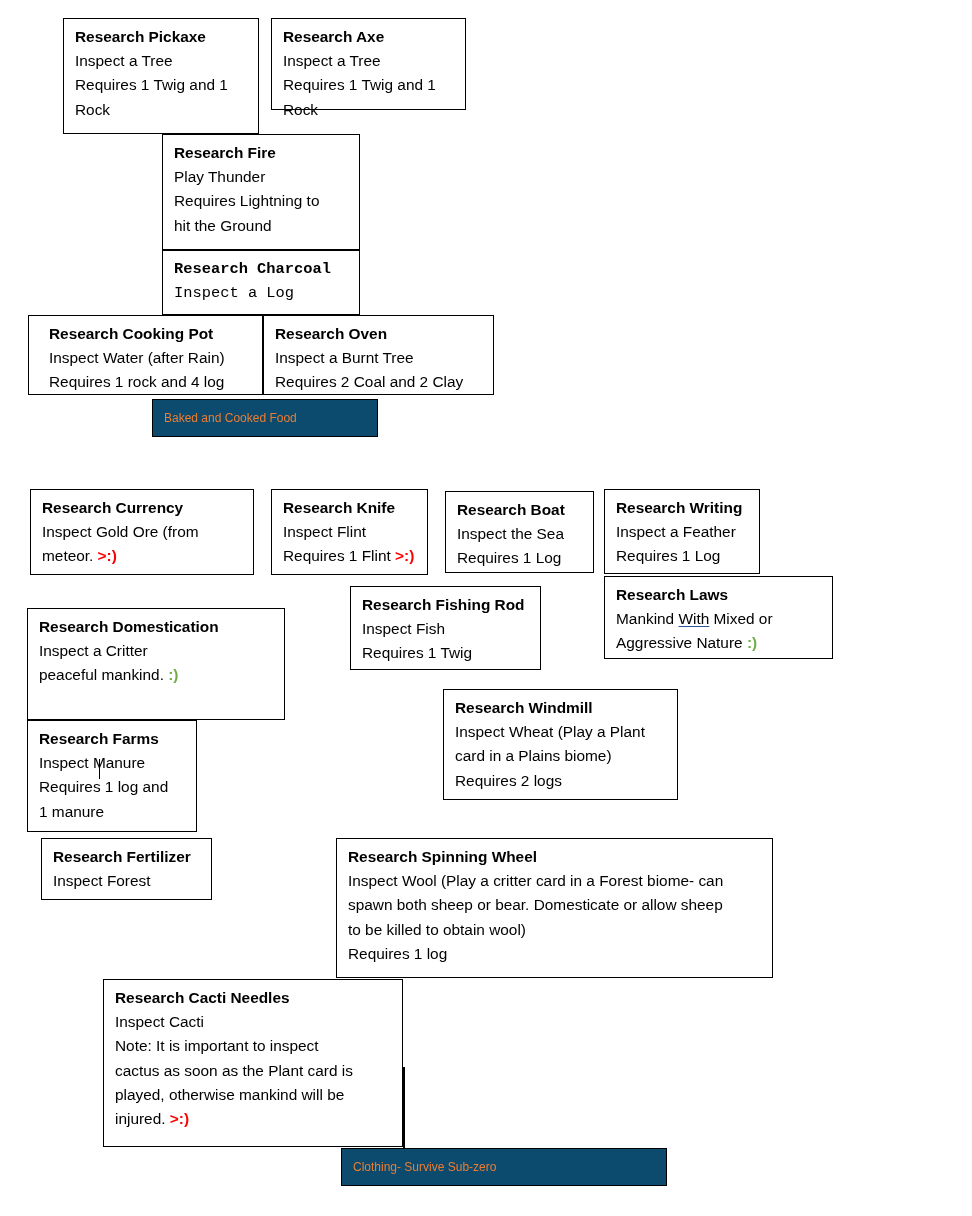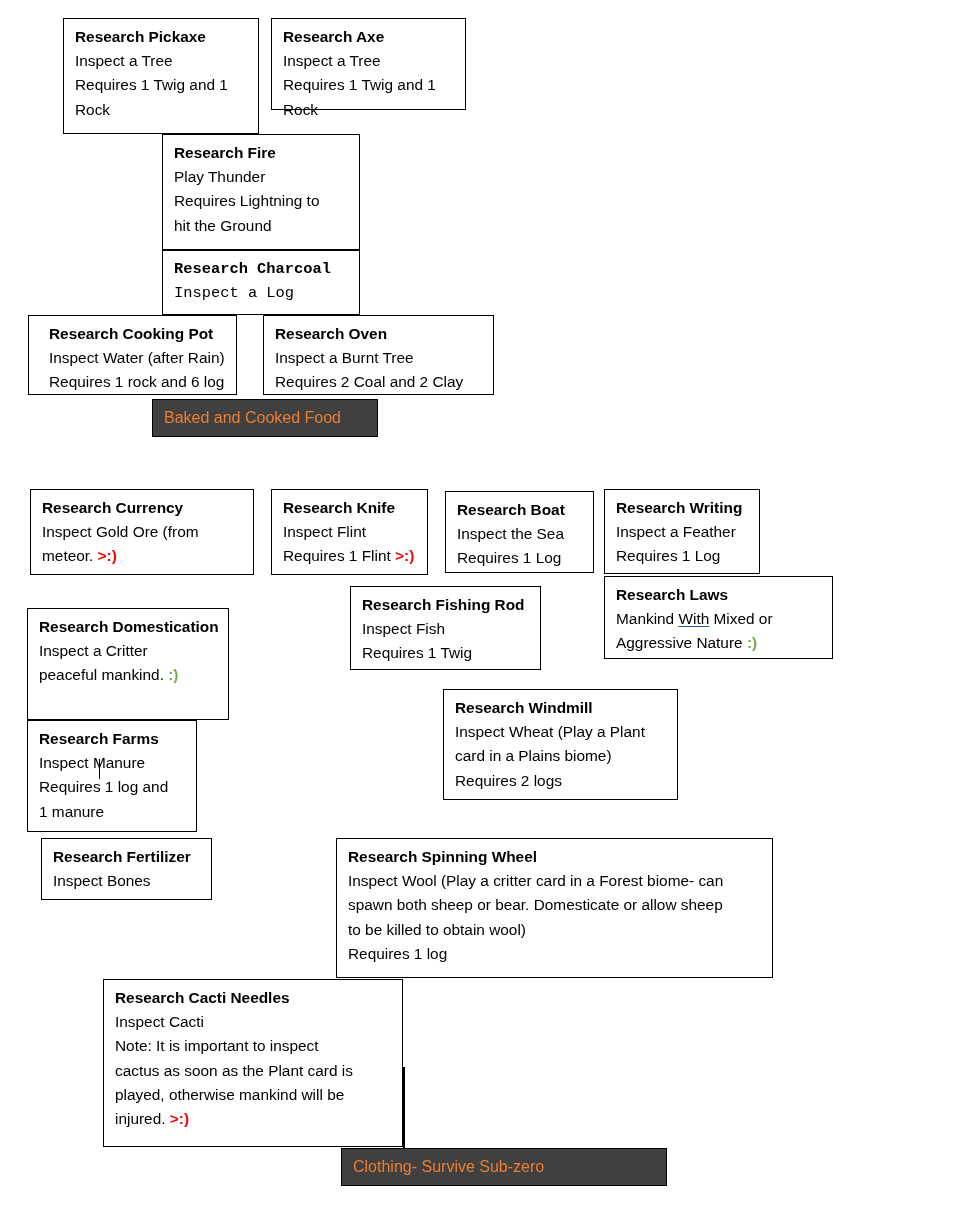--- a/index.html
+++ b/index.html
@@ -32,23 +32,23 @@
     display: block;
   }
   .card .line {
     display: block;
     white-space: pre-wrap;
   }
   .goal {
     position: absolute;
     box-sizing: border-box;
     border: 1.6px solid #000000;
-    background: #404040;
+    background: #0c4a6e;
     padding: 6px 9px 6px 11px;
-    font-size: 16px;
+    font-size: 12px;
     line-height: 24.2px;
     color: #ED7D31;
   }
   .emo-bad {
     color: #FF0000;
     font-weight: bold;
   }
   .emo-good {
     color: #70AD47;
     font-weight: bold;
@@ -65,31 +65,31 @@
   }
 </style>
 </head>
 <body>
 
 <div id="canvas">
     <div class="card" style="left: 63px; top: 18px; width: 196px; height: 116px;"><span class="title">Research Pickaxe</span><span class="body"><span class="line">Inspect a Tree</span><span class="line">Requires 1 Twig and 1</span><span class="line">Rock</span></span></div>
     <div class="card" style="left: 259px; top: 18px; width: 195px; height: 92px; margin-left: 12px;"><span class="title">Research Axe</span><span class="body"><span class="line">Inspect a Tree</span><span class="line">Requires 1 Twig and 1</span><span class="line">Rock</span></span></div>
     <div class="card" style="left: 162px; top: 134px; width: 198px; height: 116px;"><span class="title">Research Fire</span><span class="body"><span class="line">Play Thunder</span><span class="line">Requires Lightning to</span><span class="line">hit the Ground</span></span></div>
     <div class="card" style="left: 162px; top: 250px; width: 198px; height: 65px; font-family: Liberation Mono, monospace;"><span class="title">Research Charcoal</span><span class="body"><span class="line">Inspect a Log</span></span></div>
-    <div class="card" style="left: 28px; top: 315px; width: 209px; height: 80px; padding-left: 20px;"><span class="title">Research Cooking Pot</span><span class="body"><span class="line">Inspect Water (after Rain)</span><span class="line">Requires 1 rock and 6 log</span></span></div>
+    <div class="card" style="left: 28px; top: 315px; width: 235px; height: 80px; padding-left: 20px;"><span class="title">Research Cooking Pot</span><span class="body"><span class="line">Inspect Water (after Rain)</span><span class="line">Requires 1 rock and 4 log</span></span></div>
     <div class="card" style="left: 263px; top: 315px; width: 231px; height: 80px;"><span class="title">Research Oven</span><span class="body"><span class="line">Inspect a Burnt Tree</span><span class="line">Requires 2 Coal and 2 Clay</span></span></div>
     <div class="card" style="left: 30px; top: 489px; width: 224px; height: 86px;"><span class="title">Research Currency</span><span class="body"><span class="line">Inspect Gold Ore (from</span><span class="line">meteor. <span class="emo-bad">&gt;:)</span></span></span></div>
     <div class="card" style="left: 271px; top: 489px; width: 157px; height: 86px;"><span class="title">Research Knife</span><span class="body"><span class="line">Inspect Flint</span><span class="line">Requires 1 Flint <span class="emo-bad">&gt;:)</span></span></span></div>
     <div class="card" style="left: 445px; top: 491px; width: 149px; height: 82px;"><span class="title">Research Boat</span><span class="body"><span class="line">Inspect the Sea</span><span class="line">Requires 1 Log</span></span></div>
     <div class="card" style="left: 604px; top: 489px; width: 156px; height: 85px;"><span class="title">Research Writing</span><span class="body"><span class="line">Inspect a Feather</span><span class="line">Requires 1 Log</span></span></div>
     <div class="card" style="left: 604px; top: 576px; width: 229px; height: 83px;"><span class="title">Research Laws</span><span class="body"><span class="line">Mankind <span class="uline">With</span> Mixed or</span><span class="line">Aggressive Nature <span class="emo-good">:)</span></span></span></div>
     <div class="card" style="left: 350px; top: 586px; width: 191px; height: 84px;"><span class="title">Research Fishing Rod</span><span class="body"><span class="line">Inspect Fish</span><span class="line">Requires 1 Twig</span></span></div>
-    <div class="card" style="left: 27px; top: 608px; width: 202px; height: 112px;"><span class="title">Research Domestication</span><span class="body"><span class="line">Inspect a Critter</span><span class="line">peaceful mankind. <span class="emo-good">:)</span></span></span></div>
+    <div class="card" style="left: 27px; top: 608px; width: 258px; height: 112px;"><span class="title">Research Domestication</span><span class="body"><span class="line">Inspect a Critter</span><span class="line">peaceful mankind. <span class="emo-good">:)</span></span></span></div>
     <div class="card" style="left: 27px; top: 720px; width: 170px; height: 112px;"><span class="title">Research Farms</span><span class="body"><span class="line">Inspect Manure</span><span class="line">Requires 1 log and</span><span class="line">1 manure</span></span></div>
     <div class="card" style="left: 443px; top: 689px; width: 235px; height: 111px;"><span class="title">Research Windmill</span><span class="body"><span class="line">Inspect Wheat (Play a Plant</span><span class="line">card in a Plains biome)</span><span class="line">Requires 2 logs</span></span></div>
-    <div class="card" style="left: 41px; top: 838px; width: 171px; height: 62px;"><span class="title">Research Fertilizer</span><span class="body"><span class="line">Inspect Bones</span></span></div>
+    <div class="card" style="left: 41px; top: 838px; width: 171px; height: 62px;"><span class="title">Research Fertilizer</span><span class="body"><span class="line">Inspect Forest</span></span></div>
     <div class="card" style="left: 336px; top: 838px; width: 437px; height: 140px;"><span class="title">Research Spinning Wheel</span><span class="body"><span class="line">Inspect Wool (Play a critter card in a Forest biome- can</span><span class="line">spawn both sheep or bear. Domesticate or allow sheep</span><span class="line">to be killed to obtain wool)</span><span class="line">Requires 1 log</span></span></div>
     <div class="card" style="left: 103px; top: 979px; width: 300px; height: 168px;"><span class="title">Research Cacti Needles</span><span class="body"><span class="line">Inspect Cacti</span><span class="line">Note: It is important to inspect</span><span class="line">cactus as soon as the Plant card is</span><span class="line">played, otherwise mankind will be</span><span class="line">injured. <span class="emo-bad">&gt;:)</span></span></span></div>
     <div class="goal" style="left: 152px; top: 399px; width: 226px; height: 38px;"><span>Baked and Cooked Food</span></div>
     <div class="goal" style="left: 341px; top: 1148px; width: 326px; height: 38px;"><span>Clothing- Survive Sub-zero</span></div>
     <div class="caret" style="left: 403px; top: 1067px; width: 1.6px; height: 81px;"></div>
     <div class="caret" style="left: 99px; top: 759px; width: 1px; height: 20px;"></div>
   </div>
 
 </body></html>

